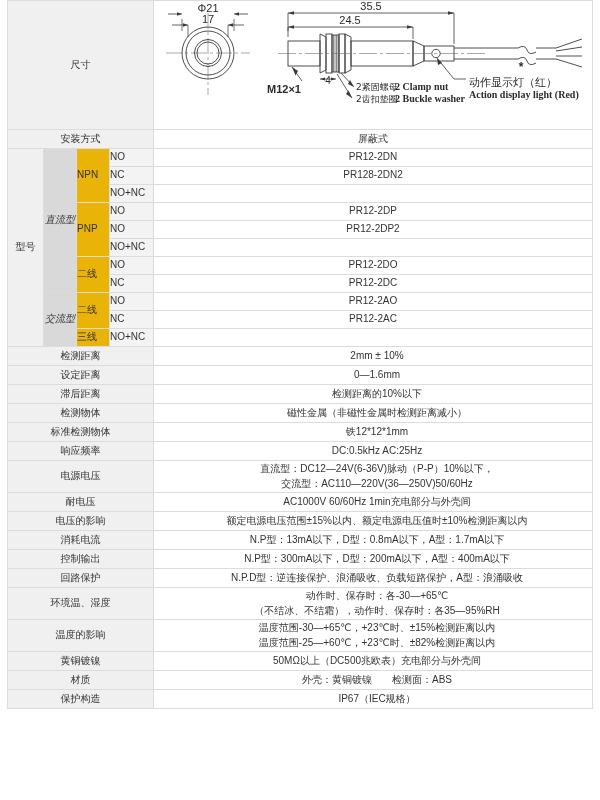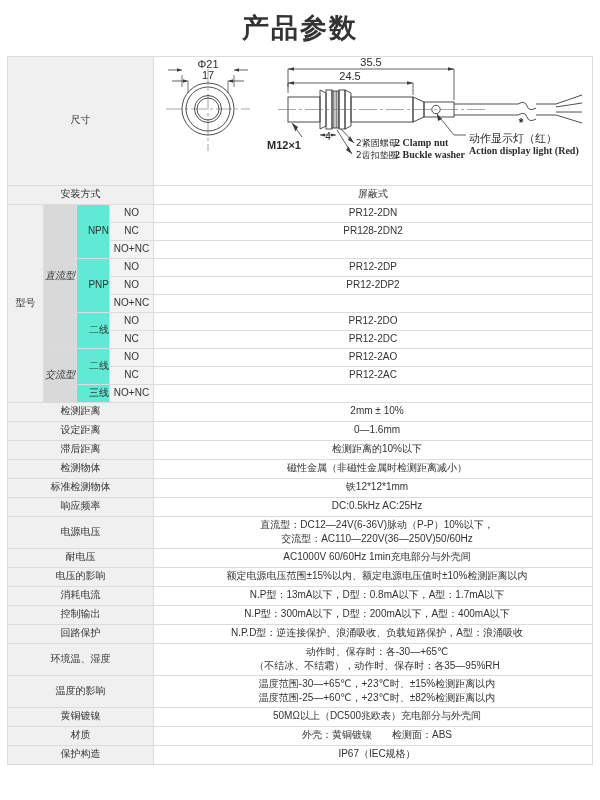--- a/index.html
+++ b/index.html
@@ -58,29 +58,28 @@
   }
   td.lbl-dark {
     background: #d9d9d9;
     text-align: center;
     font-size: 10.5px;
     color: #3a3a3a;
     padding: 2px;
     font-style: italic;
   }
   td.lbl-mid {
-    background: #5eead4;
-    text-align: right;
+    background: #eab308;
+    text-align: left;
     font-size: 10.5px;
     color: #3a3a3a;
     padding: 2px;
   }
   td.lbl-sub {
     background: #f3f3f3;
-    text-align: center;
     font-size: 10.5px;
     color: #3a3a3a;
     padding: 2px;
     white-space: nowrap;
   }
   td.val {
     background: #ffffff;
     text-align: center;
     padding: 5px 6px;
     font-size: 10.5px;
@@ -112,21 +111,20 @@
   }
   .row-h-1 { height: 18px; }
   .row-h-2 { height: 19px; }
   .row-h-tall { height: 32px; }
 </style>
 </head>
 <body>
 
 <div class="page">
 
-  <div class="page-title">产品参数</div>
 
   <table class="spec">
     <colgroup>
       <col style="width:36px">
       <col style="width:33px">
       <col style="width:33px">
       <col style="width:44px">
       <col>
     </colgroup>
     <tbody>

